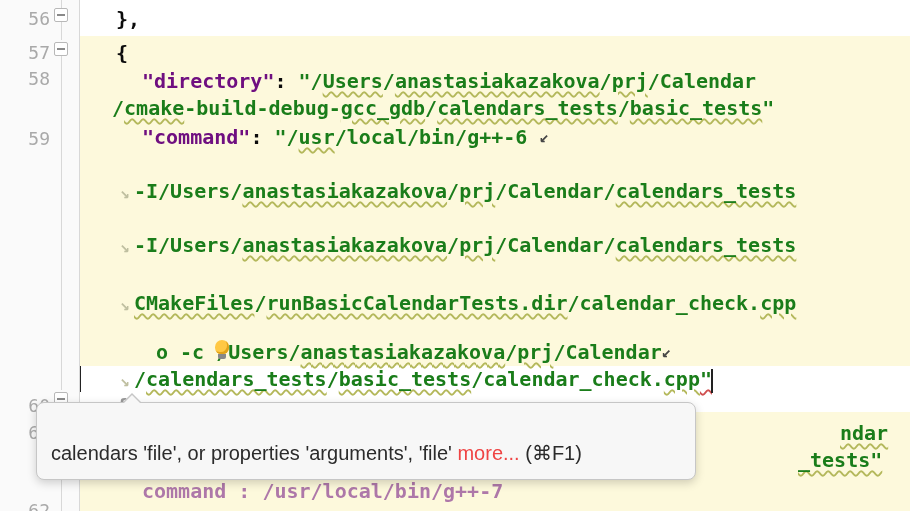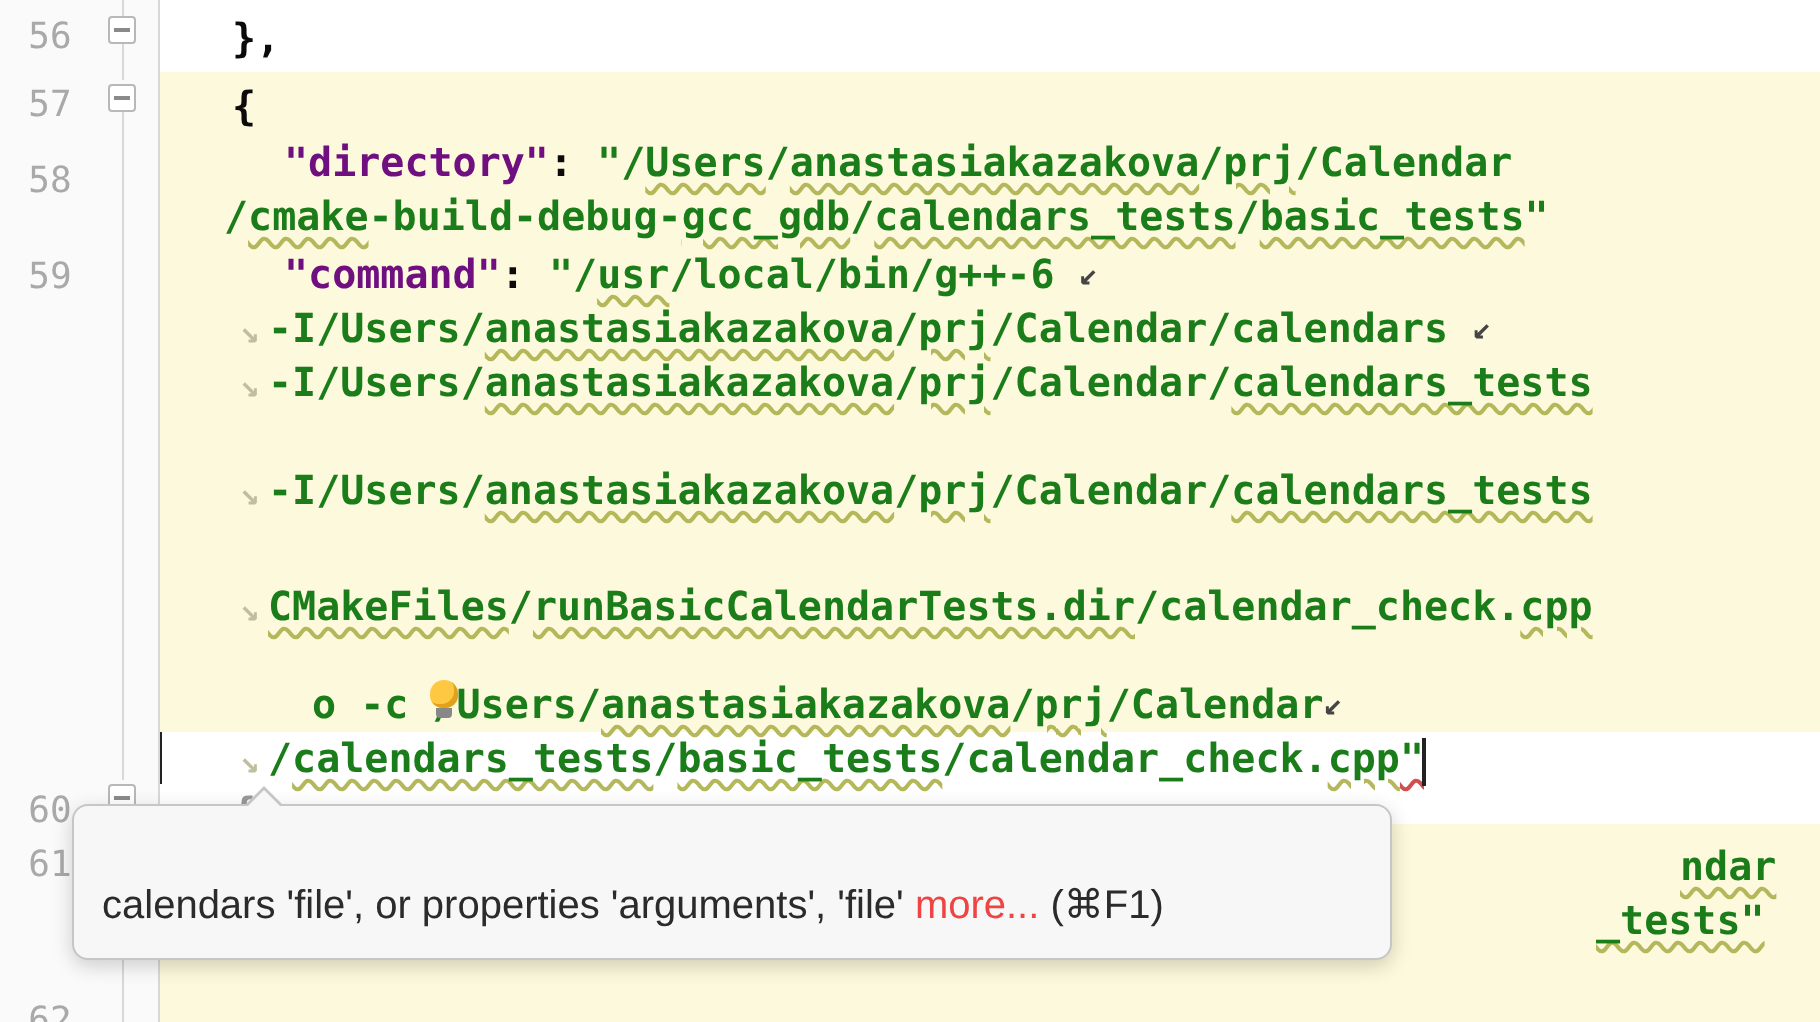--- a/index.html
+++ b/index.html
@@ -1,19 +1,19 @@
 <!DOCTYPE html>
 <html><head>
 <meta charset="utf-8">
 <style>
   * { margin: 0; padding: 0; box-sizing: border-box; }
   html, body { width: 910px; height: 511px; overflow: hidden; background: #fff; font-family: Menlo, Consolas, "DejaVu Sans Mono", monospace; }
   .editor { display: flex; width: 100%; height: 100%; position: relative; }
   .gutter { width: 80px; flex: 0 0 80px; background: #fafafa; border-right: 1px solid #d8d8d8; position: relative; font-size: 18px; color: #a9a9a9; }
-  .gutter .ln { position: absolute; left: 0; width: 50px; text-align: center; }
+  .gutter .ln { position: absolute; left: 0; width: 50px; text-align: right; }
   .fold-col { position: absolute; right: 0; top: 0; bottom: 0; width: 30px; }
   .fold-icon { position: absolute; left: 5px; width: 14px; height: 14px; border: 1px solid #b8b8b8; background: #fff; border-radius: 2px; display:flex; align-items:center; justify-content:center; }
   .fold-icon::after { content:""; display:block; width:8px; height:2px; background:#8a8a8a; }
   .vline { position:absolute; left:12px; width:0; border-left:1px solid #d8d8d8; }
   .code { flex: 1; position: relative; font-size: 20px; line-height: 22px; white-space: nowrap; overflow: hidden; }
   .hl-block { position:absolute; left:0; right:0; background:#fdf9dc; }
   .hl-block.main { top:36px; height:330px; }
   .hl-block.caret { top:366px; height:26px; background:#faf4c3; }
   .hl-block.below { top:392px; height:120px; }
   .codeline { position:absolute; left:0; right:0; padding-left: 22px; font-weight: 600; }
@@ -34,21 +34,21 @@
   .tooltip .more { color:#ef4444; }
   .dim { color:#999; }
 </style>
 </head>
 <body>
 
 <div class="editor">
   <div class="gutter">
     <div class="ln" style="top:8px">56</div>
     <div class="ln" style="top:42px">57</div>
-    <div class="ln" style="top:80px">58</div>
+    <div class="ln" style="top:68px">58</div>
     <div class="ln" style="top:128px">59</div>
     <div class="ln" style="top:395px">60</div>
     <div class="ln" style="top:422px">61</div>
     <div class="ln" style="top:500px">62</div>
     <div class="fold-col">
       <div class="vline" style="top:0; height:12px"></div>
       <div class="fold-icon" style="top:8px"></div>
       <div class="vline" style="top:22px; height:18px"></div>
       <div class="fold-icon" style="top:42px"></div>
       <div class="vline" style="top:56px; height:334px"></div>
@@ -68,23 +68,20 @@
     <div class="codeline" style="top:70px; padding-left:62px">
       <span class="k">"directory"</span><span class="p">: </span><span class="s">"/</span><span class="s u">Users</span><span class="s">/</span><span class="s u">anastasiakazakova</span><span class="s">/</span><span class="s u">prj</span><span class="s">/Calendar</span>
     </div>
     <div class="codeline" style="top:97px; padding-left:32px">
       <span class="s">/</span><span class="s u">cmake</span><span class="s">-build-debug-</span><span class="s u">gcc_gdb</span><span class="s">/</span><span class="s u">calendars_tests</span><span class="s">/</span><span class="s u">basic_tests</span><span class="s">"</span>
     </div>
 
     <div class="codeline" style="top:126px; padding-left:62px">
       <span class="k">"command"</span><span class="p">: </span><span class="s">"/</span><span class="s u">usr</span><span class="s">/local/bin/g++-6  </span><span class="sq">↙</span>
     </div>
-    <div class="codeline" style="top:153px; padding-left:40px">
-      <span class="wrap">↘</span><span class="s">-I/Users/</span><span class="s u">anastasiakazakova</span><span class="s">/</span><span class="s u">prj</span><span class="s">/Calendar/calendars </span><span class="sq">↙</span>
-    </div>
     <div class="codeline" style="top:180px; padding-left:40px">
       <span class="wrap">↘</span><span class="s">-I/Users/</span><span class="s u">anastasiakazakova</span><span class="s">/</span><span class="s u">prj</span><span class="s">/Calendar/</span><span class="s u">calendars_tests</span>
     </div>
     <div class="codeline" style="top:234px; padding-left:40px">
       <span class="wrap">↘</span><span class="s">-I/Users/</span><span class="s u">anastasiakazakova</span><span class="s">/</span><span class="s u">prj</span><span class="s">/Calendar/</span><span class="s u">calendars_tests</span>
     </div>
     <div class="codeline" style="top:292px; padding-left:40px">
       <span class="wrap">↘</span><span class="s u">CMakeFiles</span><span class="s">/</span><span class="s u">runBasicCalendarTests.dir</span><span class="s">/calendar_check.</span><span class="s u">cpp</span>
     </div>
     <div class="codeline" style="top:341px; padding-left:76px">
@@ -95,19 +92,20 @@
     </div>
 
     <div class="bulb">
       <div class="b-body"></div>
         <div class="b-base"></div>
     </div>
 
     <div class="codeline" style="top:395px; padding-left:36px; color:#888"><span class="p dim">{</span></div>
     <div class="codeline" style="top:422px; padding-left:760px"><span class="s u">ndar</span></div>
     <div class="codeline" style="top:449px; padding-left:718px"><span class="s u">_tests"</span></div>
+    <div class="codeline" style="top:480px; padding-left:62px"><span class="k" style="opacity:.55">command : /usr/local/bin/g++-7</span></div>
   </div>
 
   <div class="tooltip">
     <br>
     <span>calendars 'file', or properties 'arguments', 'file' </span><span class="more">more...</span><span> (⌘F1)</span>
   </div>
 </div>
 
 </body></html>

